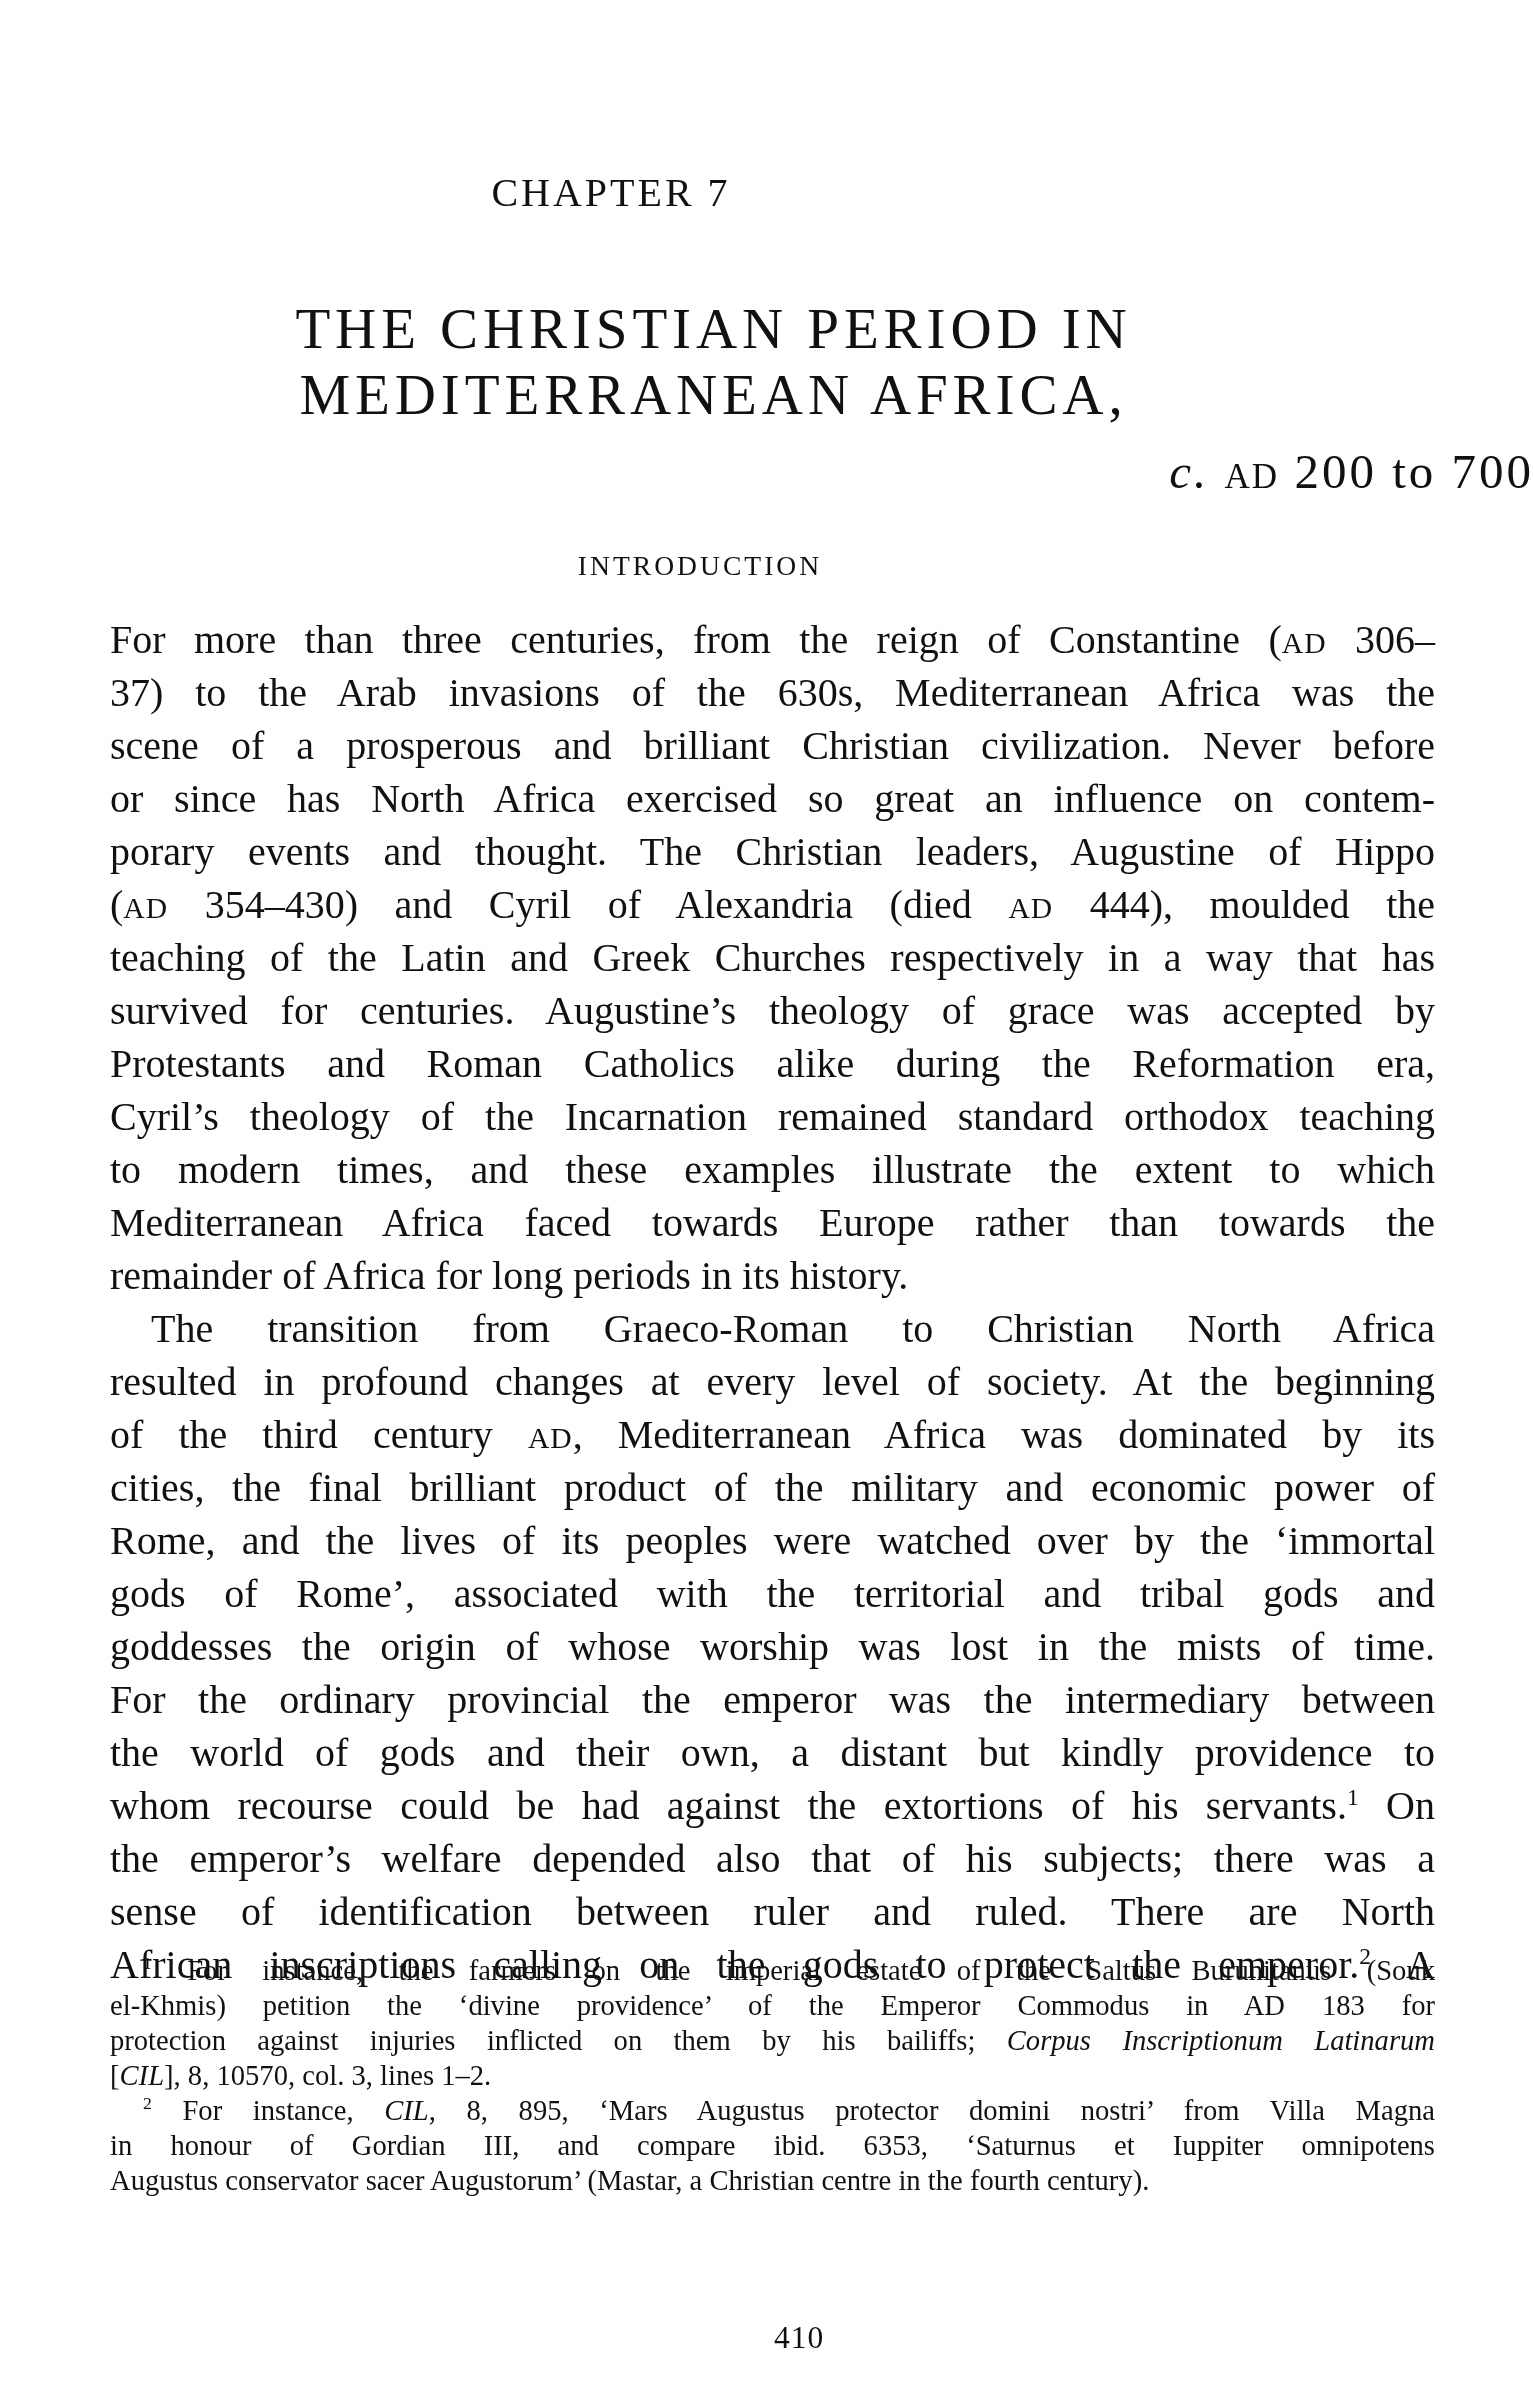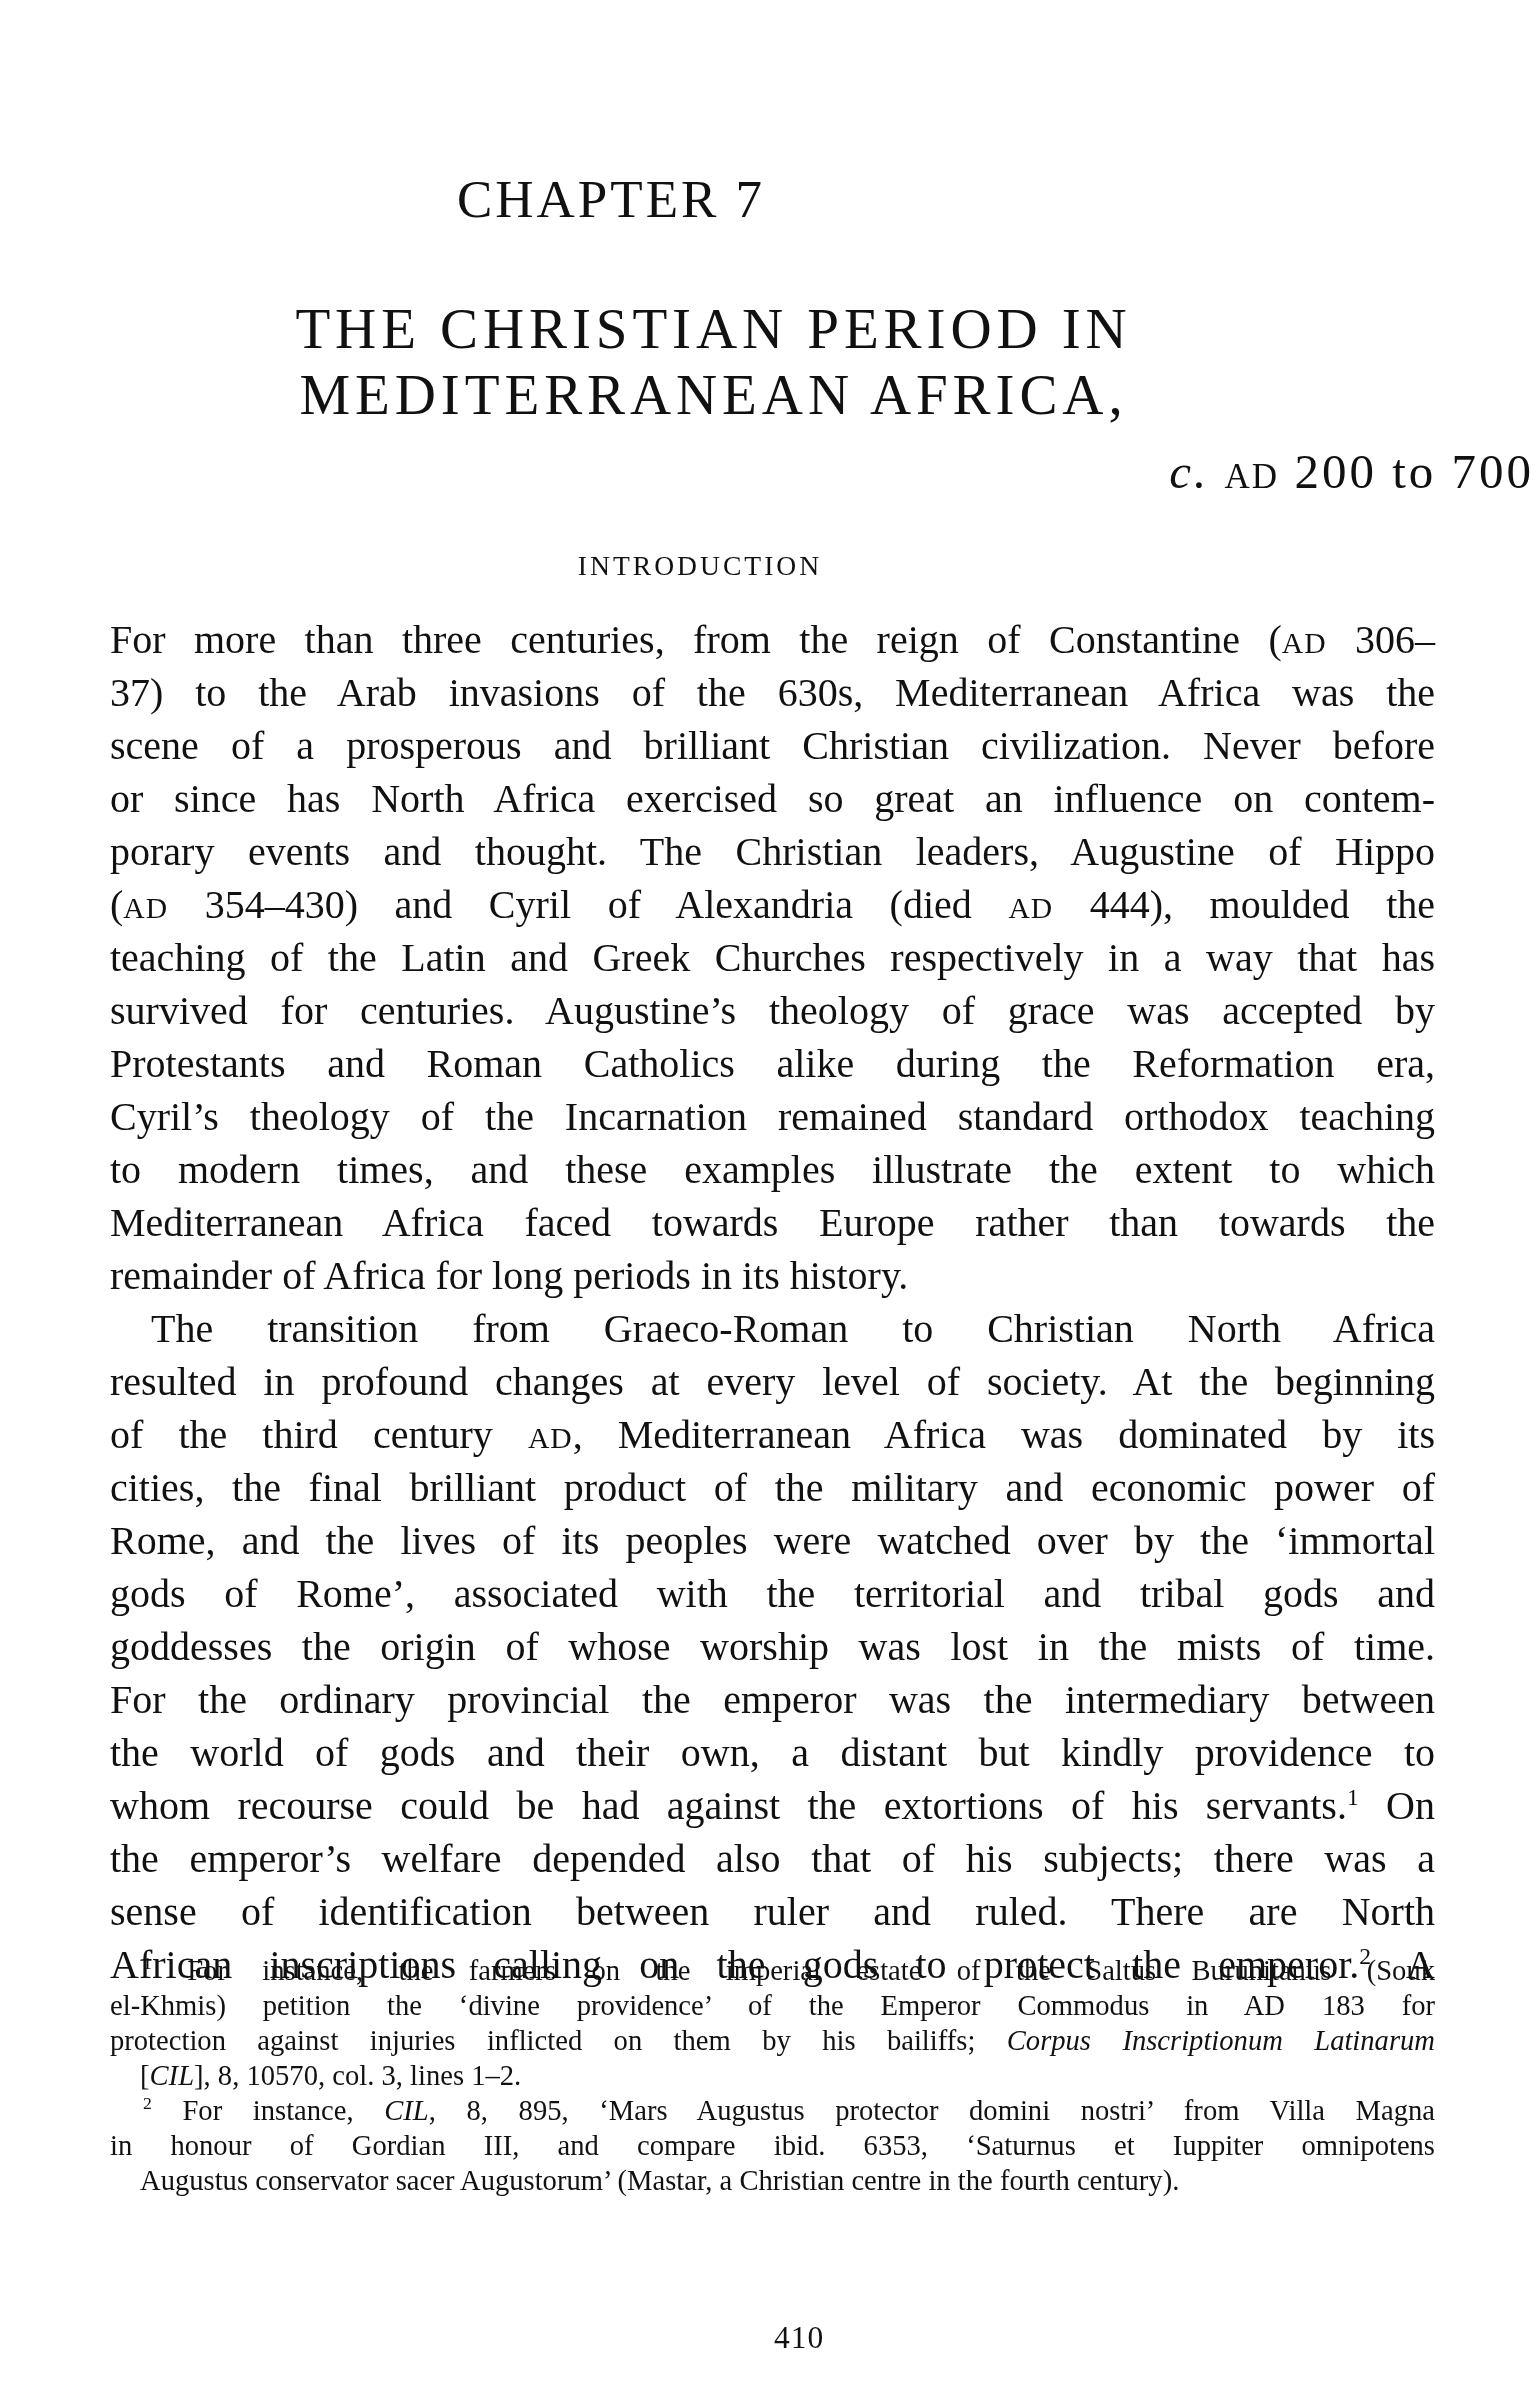--- a/index.html
+++ b/index.html
@@ -1,41 +1,41 @@
 <!DOCTYPE html>
 <html><head>
   <meta charset="utf-8">
   <style>
     html, body { margin: 0; padding: 0; background: #ffffff; }
     body { width: 1534px; height: 2404px; position: relative; overflow: hidden; color: #111111;
            font-family: "Liberation Serif", "DejaVu Serif", serif; }
     .page { position: absolute; left: 0; top: 0; width: 1534px; height: 2404px; }
     .chapter-label { position: absolute; top: 169px; left: 0; width: 1222px; text-align: center;
-                     font-size: 53px; letter-spacing: 3px; }
+                     font-size: 40px; letter-spacing: 3px; }
     .title { position: absolute; left: 8px; width: 1411px; text-align: center; font-size: 57px;
              letter-spacing: 4.9px; line-height: 1; }
     .title.l1 { top: 300px; }
     .title.l2 { top: 366px; }
     .subtitle { position: absolute; top: 443px; left: 0; width: 1534px; text-align: right;
                 font-size: 49px; letter-spacing: 3px; }
     .subtitle .sc { font-size: 35px; letter-spacing: 2px; }
     .subtitle .it { font-style: italic; }
     .section-head { position: absolute; top: 550px; left: 0; width: 1400px; text-align: center;
                     font-size: 27.6px; letter-spacing: 3px; }
     .body-text { position: absolute; left: 110px; width: 1325px; top: 613px; }
     .line { display: block; font-size: 40px; height: 53px; line-height: 53px;
             text-align: justify; text-align-last: justify; white-space: nowrap; }
     .line.last { text-align-last: left; }
     .line.indent { padding-left: 41px; }
     .sc-inline { font-size: 29.6px; letter-spacing: 1px; }
     sup.ref { font-size: 23.6px; line-height: 0; vertical-align: super; }
     .footnotes { position: absolute; left: 110px; width: 1325px; top: 1953px; }
     .fn-line { display: block; font-size: 28.6px; height: 35px; line-height: 35px;
                text-align: justify; text-align-last: justify; white-space: nowrap; }
-    .fn-line.last { text-align-last: left; margin-left: 30px; }
+    .fn-line.last { text-align-last: left; }
     .fn-line.indent { padding-left: 33px; }
     .fn-mark { font-size: 17.7px; vertical-align: super; line-height: 0; }
     .page-number { position: absolute; top: 2320px; left: 0; width: 1534px; text-align: center;
                    font-size: 31.5px; letter-spacing: 1px; margin-left: 32px; }
     i { font-style: italic; }
   </style>
 </head>
 <body>
 
 <div class="page">

